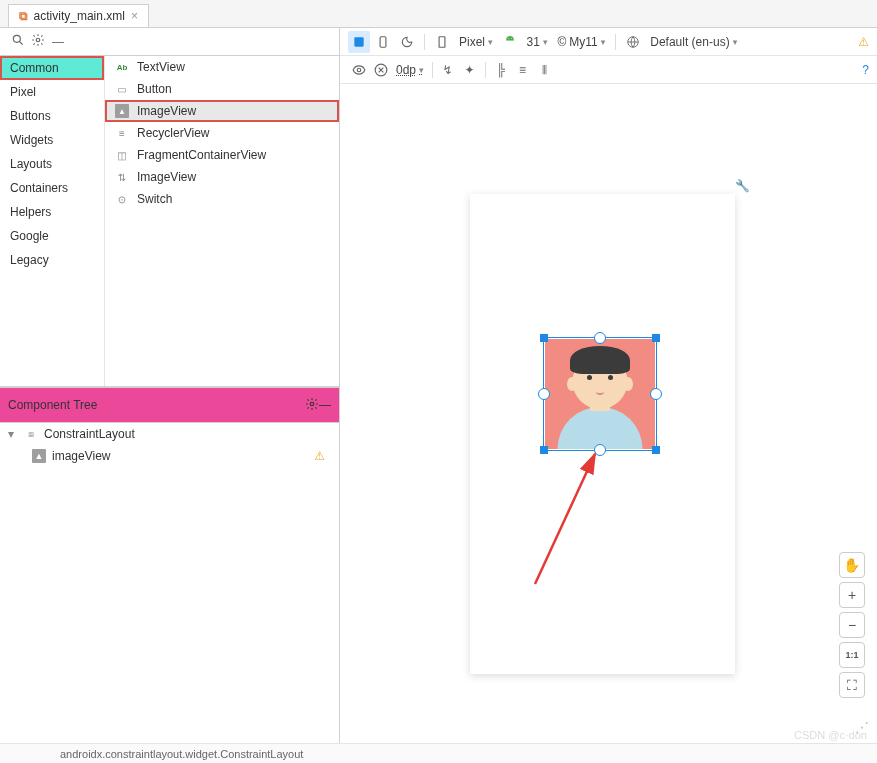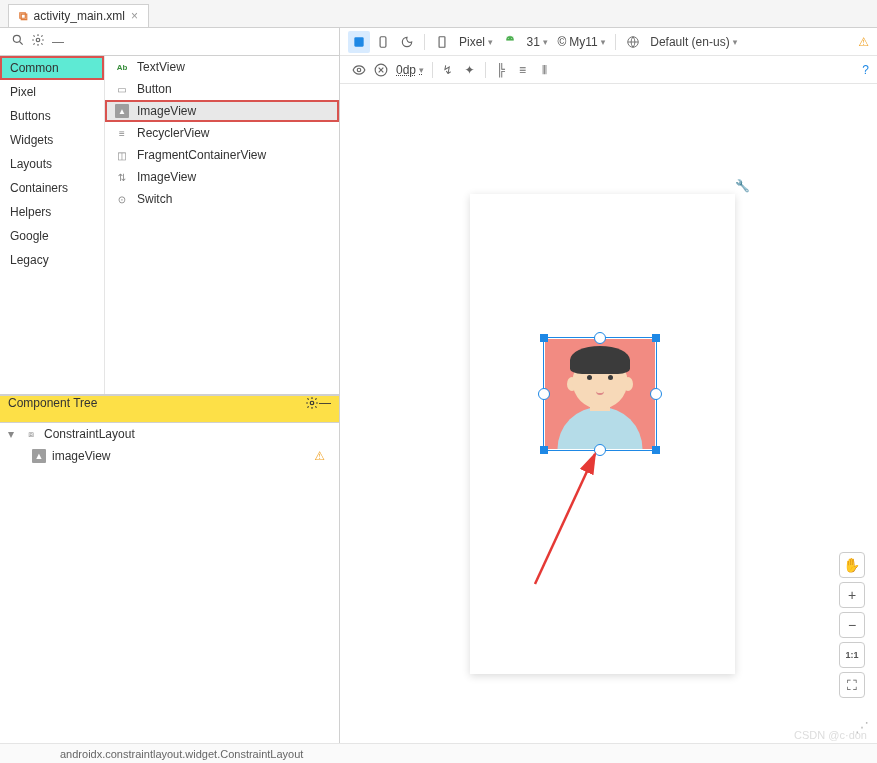--- a/index.html
+++ b/index.html
@@ -25,21 +25,21 @@
     .cat-item.highlighted { border: 2px solid #d9534f; padding: 3px 8px; }
     
     .palette-items { flex: 1; background: #fff; text-align: right; }
     .pal-item { padding: 4px 10px; display: flex; align-items: center; gap: 8px; cursor: pointer; font-size: 12px; }
     .pal-item.hover-bg { background: #e8e8e8; }
     .pal-item.highlighted { border: 2px solid #d9534f; padding: 2px 8px; }
     .pal-icon { width: 14px; height: 14px; display: inline-flex; align-items: center; justify-content: center; font-size: 10px; color: #888; }
     .pal-icon.txt { color: #388e3c; font-weight: bold; font-size: 8px; }
     .pal-icon.img { background: #9e9e9e; color: #fff; border-radius: 1px; font-size: 8px; }
     
-    .tree-header { height: 28px; border-bottom: 1px solid #d0d0d0; border-top: 1px solid #d0d0d0; display: flex; align-items: flex-start; padding: 0 8px; background: #fde047; }
+    .tree-header { height: 36px; border-bottom: 1px solid #d0d0d0; border-top: 1px solid #d0d0d0; display: flex; align-items: center; padding: 0 8px; background: #ec4899; }
     .tree-header .title { flex: 1; font-size: 12px; }
     .tree-body { flex: 0 0 320px; background: #fff; overflow: auto; }
     .tree-row { padding: 4px 8px; display: flex; align-items: center; gap: 6px; font-size: 12px; }
     .tree-row .indent1 { width: 18px; }
     .tree-row .arrow { width: 10px; color: #888; }
     .tree-icon { width: 14px; height: 14px; display: inline-flex; align-items: center; justify-content: center; font-size: 9px; }
     .tree-row .warn { margin-left: auto; margin-right: 6px; color: #f0a020; }
     
     .right-panel { flex: 1; display: flex; flex-direction: column; position: relative; background: #fff; }
     

